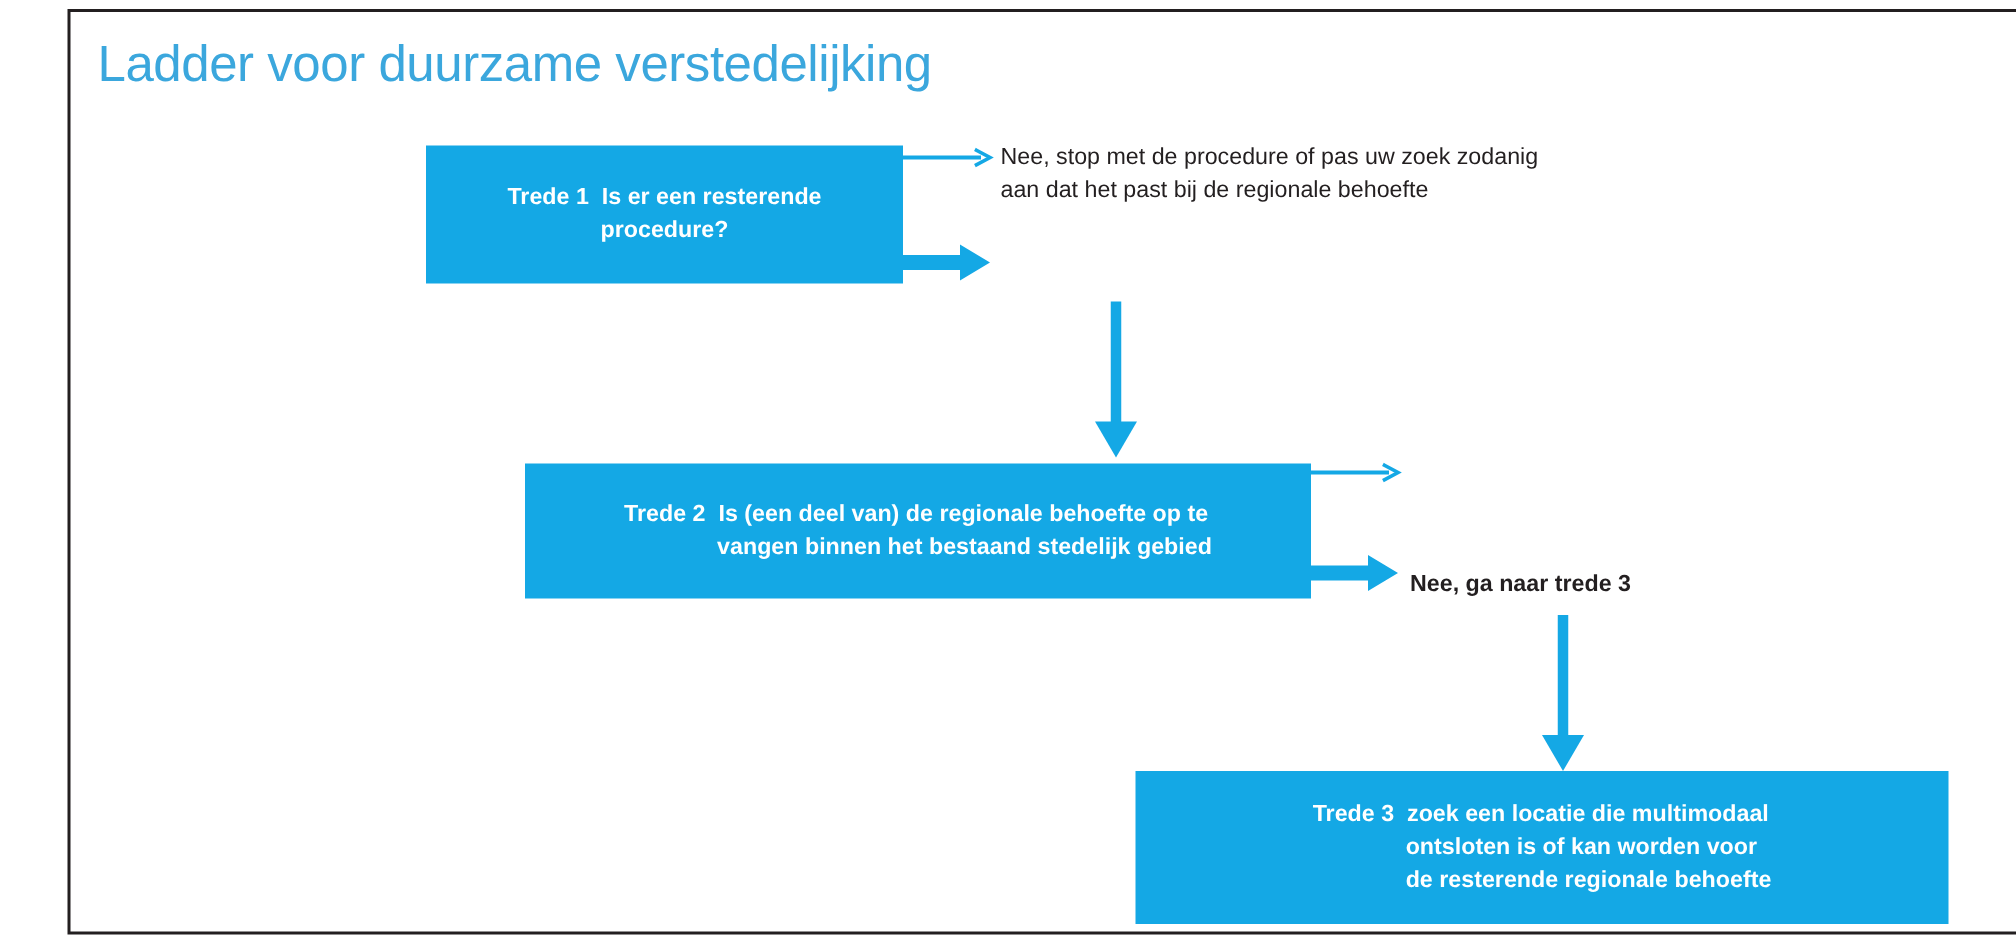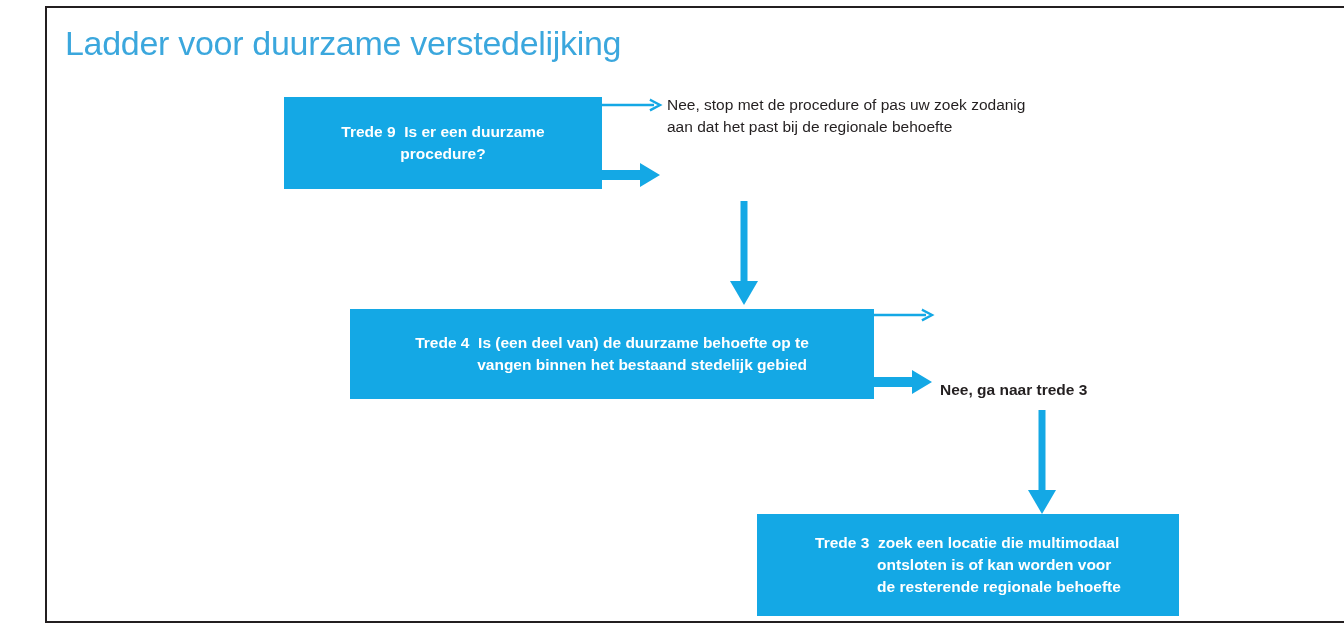--- a/index.html
+++ b/index.html
@@ -69,21 +69,21 @@
   #box1 .step-inner { text-align: center; }
   #box2 {
     left: 303px;
     top: 301px;
     width: 524px;
     height: 90px;
   }
   #box3 {
     left: 710px;
     top: 506px;
-    width: 422px;
+    width: 542px;
     height: 102px;
   }
   .ind { display:inline-block; }
   
   .side-text {
     position: absolute;
     color: #231f20;
     font-size: 15.5px;
     line-height: 1.45;
     white-space: pre-line;
@@ -99,21 +99,21 @@
 </style>
 </head>
 <body>
 
 <div id="canvas">
   <div class="frame">
 
     <div class="title">Ladder voor duurzame verstedelijking</div>
 
     <div class="step-box" id="box1">
-      <div class="step-inner"><span class="lbl">Trede 9</span>&nbsp;&nbsp;<span>Is er een duurzame</span>
+      <div class="step-inner"><span class="lbl">Trede 1</span>&nbsp;&nbsp;<span>Is er een resterende</span>
 <span>procedure?</span></div>
     </div>
 
     <div class="arrow" style="left:555px; top:90px;">
       <svg width="62" height="18" viewBox="0 0 62 18">
         <path d="M0 7 H52" stroke="#14a8e5" stroke-width="2.6" fill="none"></path>
         <path d="M49 2.2 L58 7 L49 11.8" stroke="#14a8e5" stroke-width="2.4" fill="none" stroke-linecap="square"></path>
       </svg>
     </div>
 
@@ -127,21 +127,21 @@
       <svg width="30" height="108" viewBox="0 0 30 108">
         <path d="M11.5 0 H18.5 V86 H11.5 Z" fill="#14a8e5"></path>
         <path d="M1 80 L15 104 L29 80 Z" fill="#14a8e5"></path>
       </svg>
     </div>
 
     <div class="side-text" id="t1-no">Nee, stop met de procedure of pas uw zoek zodanig
 aan dat het past bij de regionale behoefte</div>
 
     <div class="step-box" id="box2">
-      <div class="step-inner"><span class="lbl">Trede 4</span>&nbsp;&nbsp;<span>Is (een deel van) de duurzame behoefte op te</span>
+      <div class="step-inner"><span class="lbl">Trede 2</span>&nbsp;&nbsp;<span>Is (een deel van) de regionale behoefte op te</span>
 <span class="ind" style="width:62px"></span><span>vangen binnen het bestaand stedelijk gebied</span></div>
     </div>
 
     <div class="arrow" style="left:827px; top:300px;">
       <svg width="62" height="18" viewBox="0 0 62 18">
         <path d="M0 7 H52" stroke="#14a8e5" stroke-width="2.6" fill="none"></path>
         <path d="M49 2.2 L58 7 L49 11.8" stroke="#14a8e5" stroke-width="2.4" fill="none" stroke-linecap="square"></path>
       </svg>
     </div>
 

